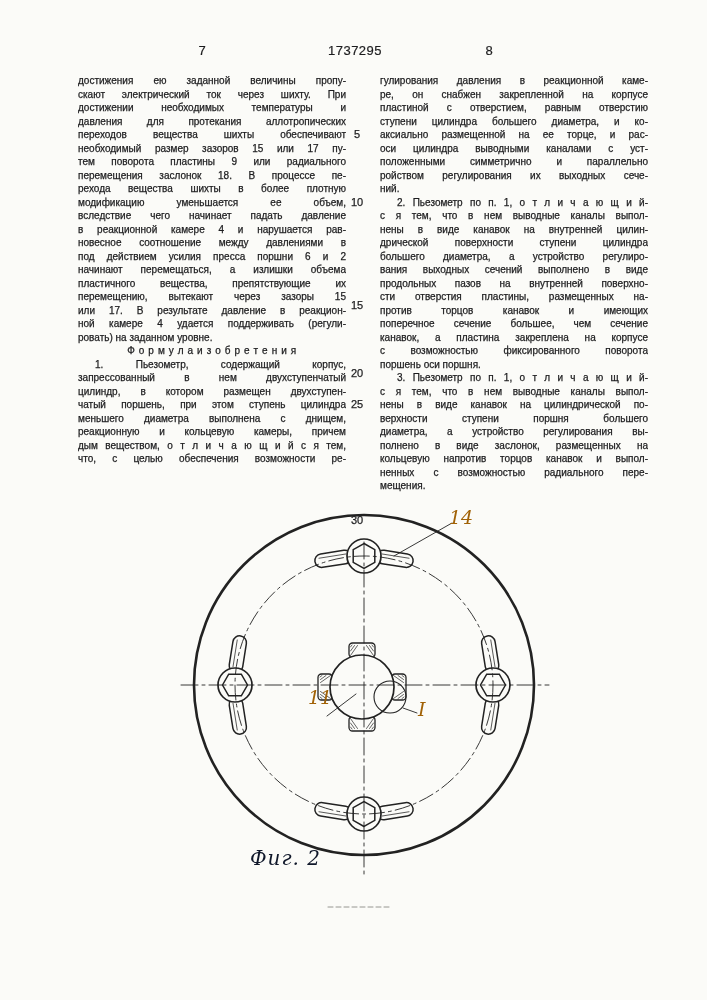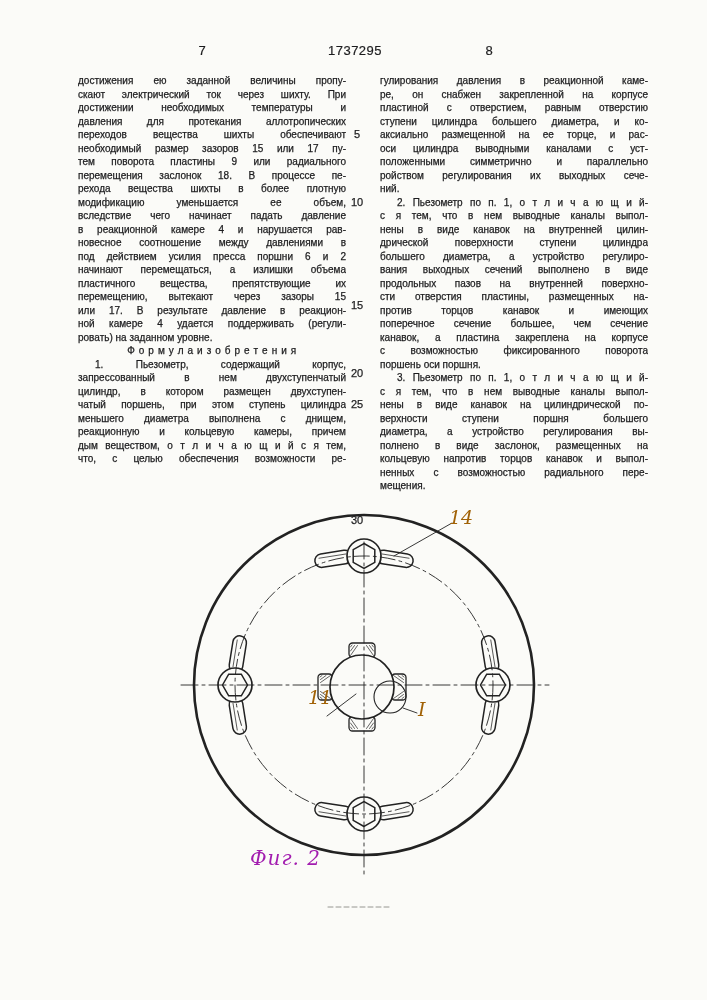--- a/index.html
+++ b/index.html
@@ -45,21 +45,21 @@
     position:absolute;
     font-family:"DejaVu Serif",serif;font-style:italic;
     font-size:19px;color:#a16207;
   }
   #lbl-14{left:449px;top:506px;}
   #lbl-11{left:308px;top:686px;}
   #lbl-I{left:418px;top:698px;}
   #fig-caption{
     position:absolute;left:250px;top:846px;
     font-family:"DejaVu Serif",serif;font-style:italic;
-    font-size:20px;color:#a21caf;letter-spacing:1px;
+    font-size:20px;color:#0f172a;letter-spacing:1px;
   }
 </style>
 </head>
 <body>
 
 <div id="page">
 
   <div class="hdr" id="hdr-left">7</div>
   <div class="hdr" id="hdr-center">1737295</div>
   <div class="hdr" id="hdr-right">8</div>

